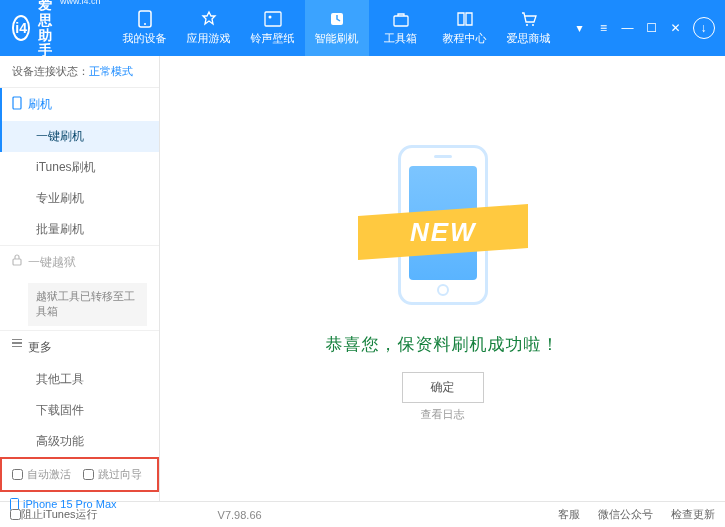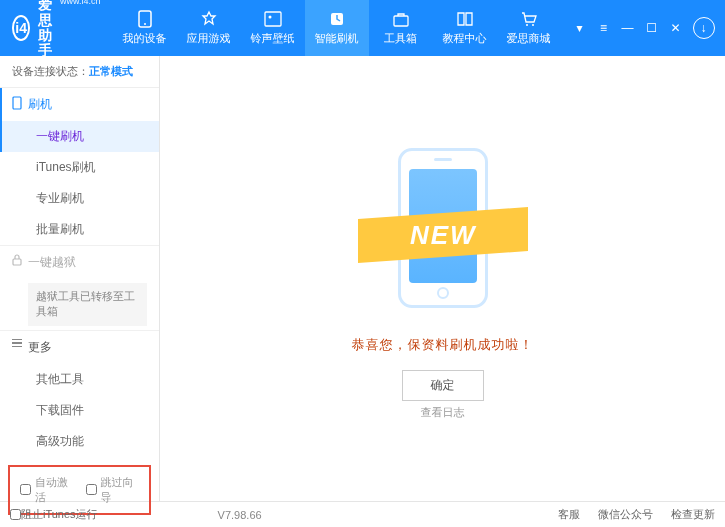--- a/index.html
+++ b/index.html
@@ -13,42 +13,42 @@
 .nav{display:flex;flex:1;height:100%}
 .nav-item{width:64px;display:flex;flex-direction:column;align-items:center;justify-content:center;gap:3px;cursor:pointer;font-size:11px}
 .nav-item.active{background:#3ba3ff}
 .nav-icon{width:20px;height:18px;display:flex;align-items:center;justify-content:center}
 .window-controls{display:flex;align-items:center;gap:10px;padding:0 12px}
 .wc{width:14px;height:14px;display:flex;align-items:center;justify-content:center;cursor:pointer;font-size:12px}
 .circle-btn{width:22px;height:22px;border:1.5px solid #fff;border-radius:50%;display:flex;align-items:center;justify-content:center;cursor:pointer}
 .body{display:flex;height:445px}
 .sidebar{width:160px;border-right:1px solid #e5e5e5;display:flex;flex-direction:column}
 .status-bar{padding:8px 12px;font-size:11px;color:#666;border-bottom:1px solid #eee}
-.status-val{color:#1b8bff;font-weight:bold}
+.status-val{color:#1b8bff;font-weight:normal}
 .side-section{border-bottom:1px solid #f0f0f0}
 .side-head{display:flex;align-items:flex-start;gap:6px;padding:8px 12px;color:#555;cursor:pointer;font-size:12px}
 .side-head.blue{color:#1b8bff;border-left:2px solid #1b8bff;padding-left:10px}
 .side-item{padding:7px 12px 7px 36px;color:#666;cursor:pointer;font-size:12px}
-.side-item.active{background:#e8f3ff;color:#6d28d9;border-left:2px solid #1b8bff;padding-left:34px}
+.side-item.active{background:#e8f3ff;color:#0c4a6e;border-left:2px solid #1b8bff;padding-left:34px}
 .side-item.box{background:#f5f5f5;color:#888;padding:6px 8px;margin:4px 12px 4px 28px;line-height:1.4;font-size:11px}
 .side-head.gray{color:#aaa}
-.checkbox-row{display:flex;gap:12px;padding:8px 10px;border:2px solid #e74c3c;margin:8px}
+.checkbox-row{display:flex;gap:12px;padding:8px 10px;border:2px solid #e74c3c;margin:0}
 .cb{display:flex;align-items:center;gap:4px;color:#999;font-size:11px}
 .cb input{width:11px;height:11px}
 .device-info{padding:6px 10px;margin-top:auto}
 .device-name{color:#1b8bff;font-size:11px;display:flex;align-items:center;gap:4px}
 .main{flex:1;display:flex;flex-direction:column;align-items:center;justify-content:center;position:relative}
 .phone-illust{position:relative;width:150px;height:180px}
 .phone-body{position:absolute;left:30px;top:10px;width:90px;height:160px;background:#fff;border:3px solid #d0e8ff;border-radius:14px}
 .phone-screen{position:absolute;left:8px;top:18px;right:8px;bottom:22px;background:linear-gradient(to bottom,#7cc5ff,#5ab4ff);border-radius:4px}
 .phone-home{position:absolute;bottom:6px;left:50%;transform:translateX(-50%);width:12px;height:12px;border:2px solid #d0e8ff;border-radius:50%}
 .phone-speaker{position:absolute;top:7px;left:50%;transform:translateX(-50%);width:18px;height:3px;background:#d0e8ff;border-radius:2px}
 .ribbon{position:absolute;top:75px;left:-10px;right:-10px;height:44px;background:#ffc940;transform:skewY(-4deg);display:flex;align-items:center;justify-content:center}
 .ribbon-text{font-size:26px;font-weight:bold;font-style:italic;color:#fff;letter-spacing:2px;transform:skewY(4deg)}
-.success-text{font-size:13px;color:#c2410c;margin-top:18px;letter-spacing:1px}
+.success-text{font-size:17px;color:#15803d;margin-top:18px;letter-spacing:1px}
 .ok-btn{margin-top:16px;padding:6px 28px;border:1px solid #ccc;background:#fff;cursor:pointer;font-size:12px;color:#555}
 .view-log{margin-top:4px;color:#999;font-size:11px;cursor:pointer}
 .footer{height:26px;border-top:1px solid #e5e5e5;display:flex;align-items:center;padding:0 10px;font-size:11px;color:#666}
 .footer-left{display:flex;align-items:center;}
 .footer-right{margin-left:auto;display:flex;gap:18px}
 .footer-right span{cursor:pointer}
 .version{margin-left:120px;color:#888}
 .hamburger{display:flex;flex-direction:column;gap:2px}
 .hamburger span{width:10px;height:1.5px;background:#888}
 svg{display:block}

